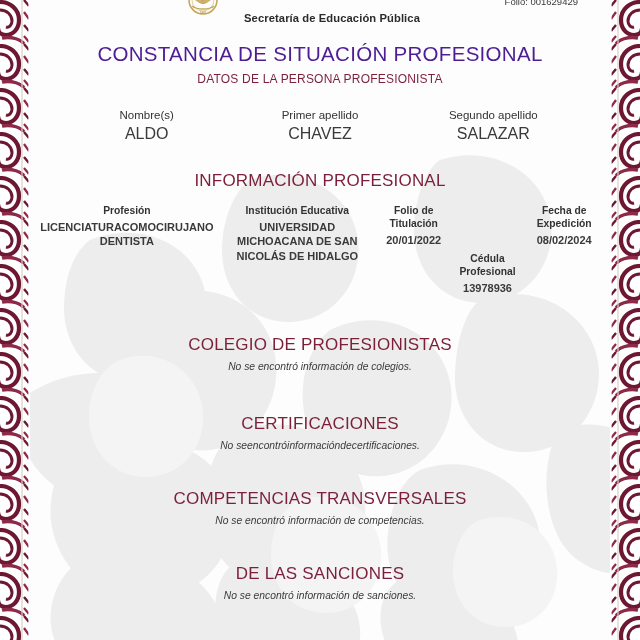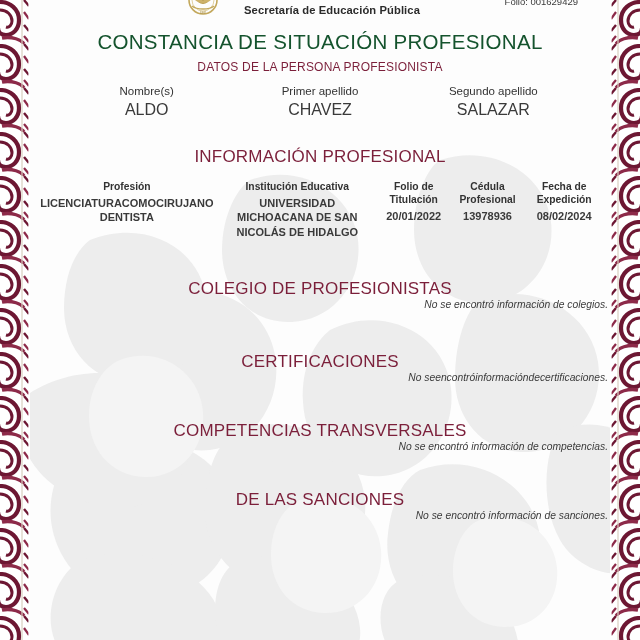--- a/index.html
+++ b/index.html
@@ -63,58 +63,58 @@
   .sep-seal {
     position: absolute;
     left: 145px;
     top: -12px;
     width: 52px;
     height: 34px;
   }
   .sep-title {
     position: absolute;
     left: 212px;
-    top: 4px;
+    top: 12px;
     font-size: 11.2px;
     font-weight: bold;
     color: #2b2b2b;
     letter-spacing: 0.1px;
     white-space: nowrap;
   }
   .folio {
     position: absolute;
     right: 30px;
     top: -4px;
     font-size: 9.5px;
     color: #3a3a3a;
     white-space: nowrap;
   }
 
   
   .doc-title {
     text-align: center;
-    color: #14532d;
+    color: #4c1d95;
     font-size: 20.5px;
     letter-spacing: 0.3px;
-    margin-top: 8px;
+    margin-top: 20px;
     font-weight: normal;
   }
   .doc-subtitle {
     text-align: center;
     color: #7b1f3a;
     font-size: 12px;
     letter-spacing: 0.2px;
     margin-top: 6px;
     font-weight: normal;
   }
 
   
   .name-row {
     display: flex;
-    margin-top: 10px;
+    margin-top: 22px;
     padding: 0 28px;
   }
   .name-cell {
     flex: 1;
     text-align: center;
   }
   .field-label {
     font-size: 11.5px;
     color: #333333;
     line-height: 1.25;
@@ -128,40 +128,41 @@
 
   
   .section-heading {
     text-align: center;
     color: #7b1f3a;
     font-size: 17px;
     font-weight: normal;
     letter-spacing: 0.2px;
   }
   .section-empty {
-    text-align: right;
+    text-align: center;
     color: #3b3b3b;
     font-size: 10.3px;
     font-style: italic;
+    margin-top: 6px;
   }
 
   
   .prof-row {
     display: flex;
     align-items: flex-start;
     margin-top: 14px;
     padding: 0 4px;
   }
   .prof-cell { text-align: center; padding: 0 3px; box-sizing: border-box; font-weight: bold; }
   .prof-cell .field-label { font-size: 10.3px; }
   .prof-cell .field-value { font-size: 11px; }
   .c-prof  { width: 32%; }
   .c-inst  { width: 28%; }
   .c-fecht { width: 13%; }
-  .c-ced   { width: 13%; }
+  .c-ced   { width: 13%; margin-top: 48px; }
   .c-fechx { width: 14%; }
 </style>
 </head>
 <body>
 
 <div id="page">
 
   <svg class="watermark" viewBox="0 0 640 640" preserveAspectRatio="xMidYMid slice" aria-hidden="true">
     <rect x="0" y="0" width="640" height="640" fill="#fdfdfd"></rect>
     <g fill="#ededed">

